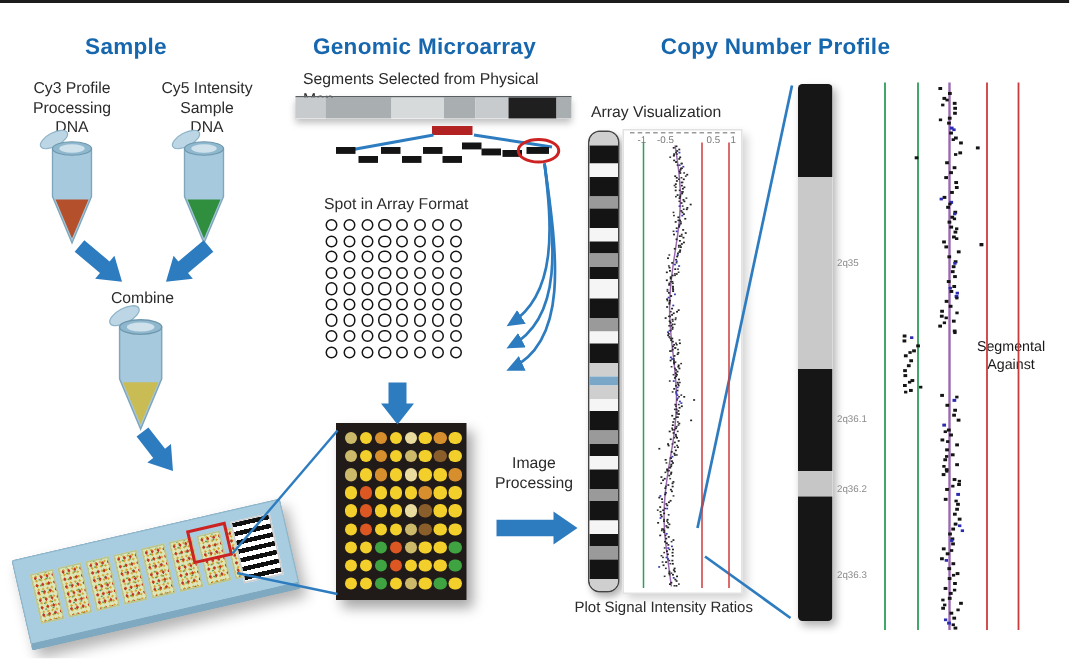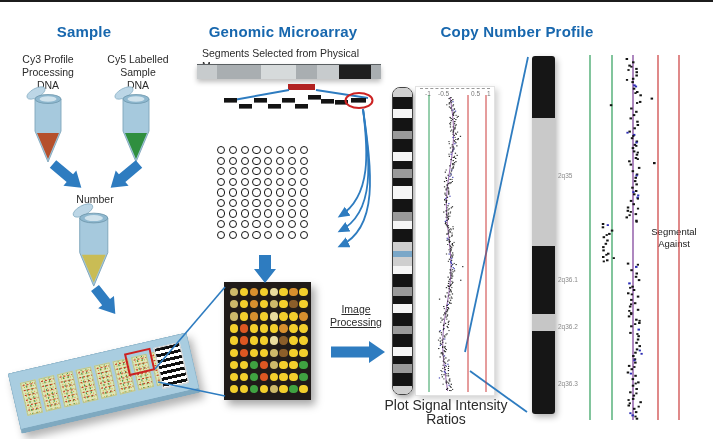--- a/index.html
+++ b/index.html
@@ -40,45 +40,45 @@
     display:flex;flex-direction:column;box-shadow:2px 3px 5px rgba(0,0,0,.3);border:1px solid #444;}
   #plot-small{left:415px;top:86px;width:78px;height:308px;background:#fff;border:1px solid #e2e2e2;
     box-shadow:3px 3px 6px rgba(0,0,0,.18);}
   #plot-small-ticks{left:420px;top:88px;width:70px;height:0;border-top:1px dashed #9a9a9a;}
   .tick{position:absolute;top:90px;font-size:6.5px;color:#777;}
   
   #ideo-large{left:532px;top:56px;width:23px;height:358px;border-radius:3px;overflow:hidden;
     box-shadow:2px 3px 6px rgba(0,0,0,.3);}
   .bandlbl{position:absolute;left:558px;width:30px;font-size:6.5px;color:#8a8a8a;text-align:left;}
   #deletion-label{left:637px;top:226px;width:74px;font-size:9.5px;color:#1a1a1a;text-align:center;line-height:12px;}
-  #caption{left:383px;top:399px;width:126px;font-size:14px;color:#2b2b2b;text-align:center;line-height:13.5px;}
-  #imgproc{left:318px;top:303px;width:76px;font-size:10.5px;color:#2b2b2b;text-align:center;line-height:12.5px;text-decoration:underline;}
+  #caption{left:383px;top:399px;width:126px;font-size:10px;color:#2b2b2b;text-align:left;line-height:13.5px;}
+  #imgproc{left:318px;top:303px;width:76px;font-size:10.5px;color:#2b2b2b;text-align:center;line-height:12.5px;}
   svg{position:absolute;left:0;top:0;pointer-events:none;}
 </style>
 </head>
 <body>
 
 <div id="canvas">
   <div id="topline" class="abs"></div>
 
   <div class="abs title" style="left:24px;top:23px;width:120px;">Sample</div>
   <div class="abs title" style="left:426px;top:23px;width:182px;">Copy Number Profile</div>
   <div class="abs title" style="left:193px;top:23px;width:180px;">Genomic Microarray</div>
 
   <div class="abs lbl" style="left:6px;top:53px;width:84px;">
     <div>Cy3 Profile</div>
     <div>Processing</div>
     <div>DNA</div>
   </div>
   <div class="abs lbl" style="left:96px;top:53px;width:84px;">
-    <div>Cy5 Labelled</div>
+    <div>Cy5 Intensity</div>
     <div>Sample</div>
     <div>DNA</div>
   </div>
-  <div class="abs lbl" style="left:58px;top:193px;width:74px;">Number</div>
+  <div class="abs lbl" style="left:58px;top:193px;width:74px;">Combine</div>
 
   <div id="slide" class="abs">
     <div class="blocks">
         <div class="blk"></div>
         <div class="blk"></div>
         <div class="blk"></div>
         <div class="blk"></div>
         <div class="blk"></div>
         <div class="blk"></div>
         <div class="blk"></div>
@@ -92,20 +92,21 @@
   <div id="segment-bar" class="abs">
       <div style="width: 20px; background: rgb(199, 203, 205);"></div>
       <div style="width: 44px; background: rgb(169, 174, 177);"></div>
       <div style="width: 35px; background: rgb(214, 218, 219);"></div>
       <div style="width: 21px; background: rgb(169, 174, 177);"></div>
       <div style="width: 22px; background: rgb(199, 203, 205);"></div>
       <div style="width: 32px; background: rgb(31, 31, 31);"></div>
       <div style="width: 10px; background: rgb(169, 174, 177);"></div>
     </div>
   <div class="abs" style="left:288px;top:84px;width:27px;height:6px;background:#b22222;"></div>
+  <div class="abs lbl-l" style="left:216px;top:130px;width:120px;">Spot in Array Format</div>
   <div id="spot-grid" class="abs">
       <span></span>
       <span></span>
       <span></span>
       <span></span>
       <span></span>
       <span></span>
       <span></span>
       <span></span>
       <span></span>
@@ -245,20 +246,21 @@
       <i style="background: rgb(205, 185, 106);"></i>
       <i style="background: rgb(243, 207, 44);"></i>
       <i style="background: rgb(63, 163, 65);"></i>
       <i style="background: rgb(243, 207, 44);"></i>
     </div>
   <div id="imgproc" class="abs">
     <div>Image</div>
     <div>Processing</div>
   </div>
 
+  <div class="abs lbl-l" style="left:394px;top:69px;width:120px;">Array Visualization</div>
   <div id="ideo-small" class="abs">
       <div style="flex: 2 1 0%; background: rgb(207, 207, 207);"></div>
       <div style="flex: 3 1 0%; background: rgb(20, 20, 20);"></div>
       <div style="flex: 2 1 0%; background: rgb(245, 245, 245);"></div>
       <div style="flex: 3 1 0%; background: rgb(20, 20, 20);"></div>
       <div style="flex: 2 1 0%; background: rgb(154, 154, 154);"></div>
       <div style="flex: 3 1 0%; background: rgb(20, 20, 20);"></div>
       <div style="flex: 2 1 0%; background: rgb(245, 245, 245);"></div>
       <div style="flex: 2 1 0%; background: rgb(20, 20, 20);"></div>
       <div style="flex: 2 1 0%; background: rgb(154, 154, 154);"></div>

